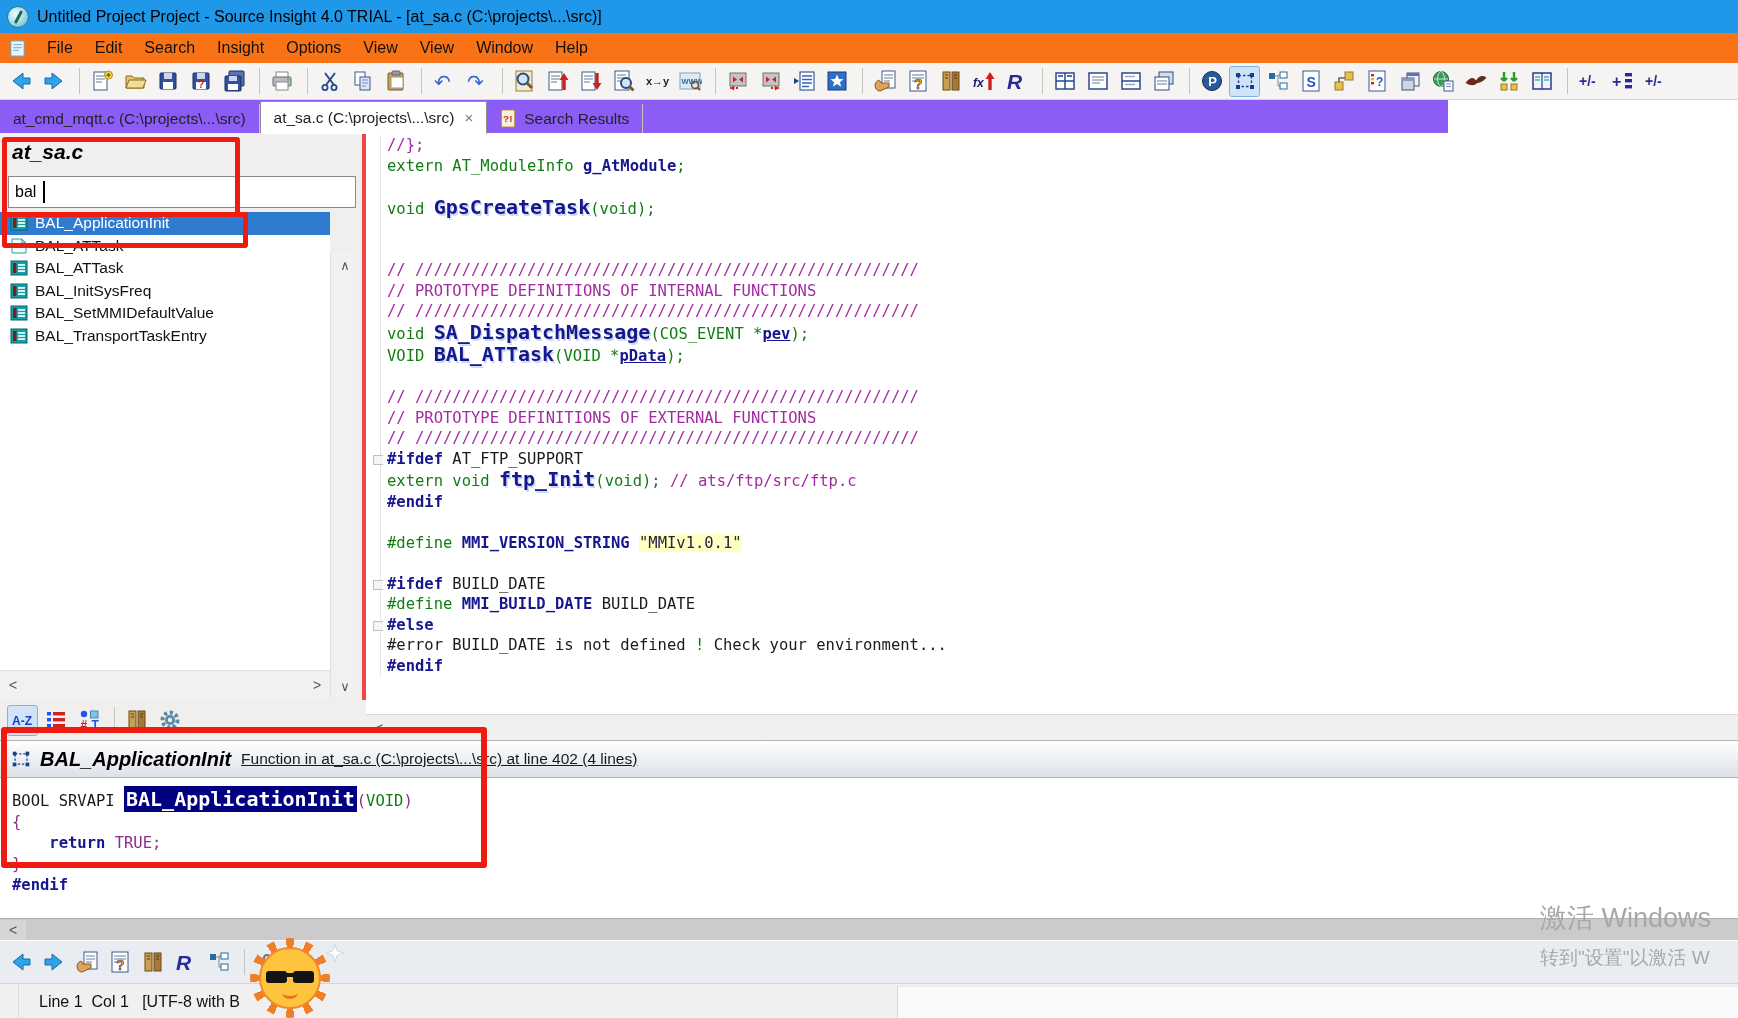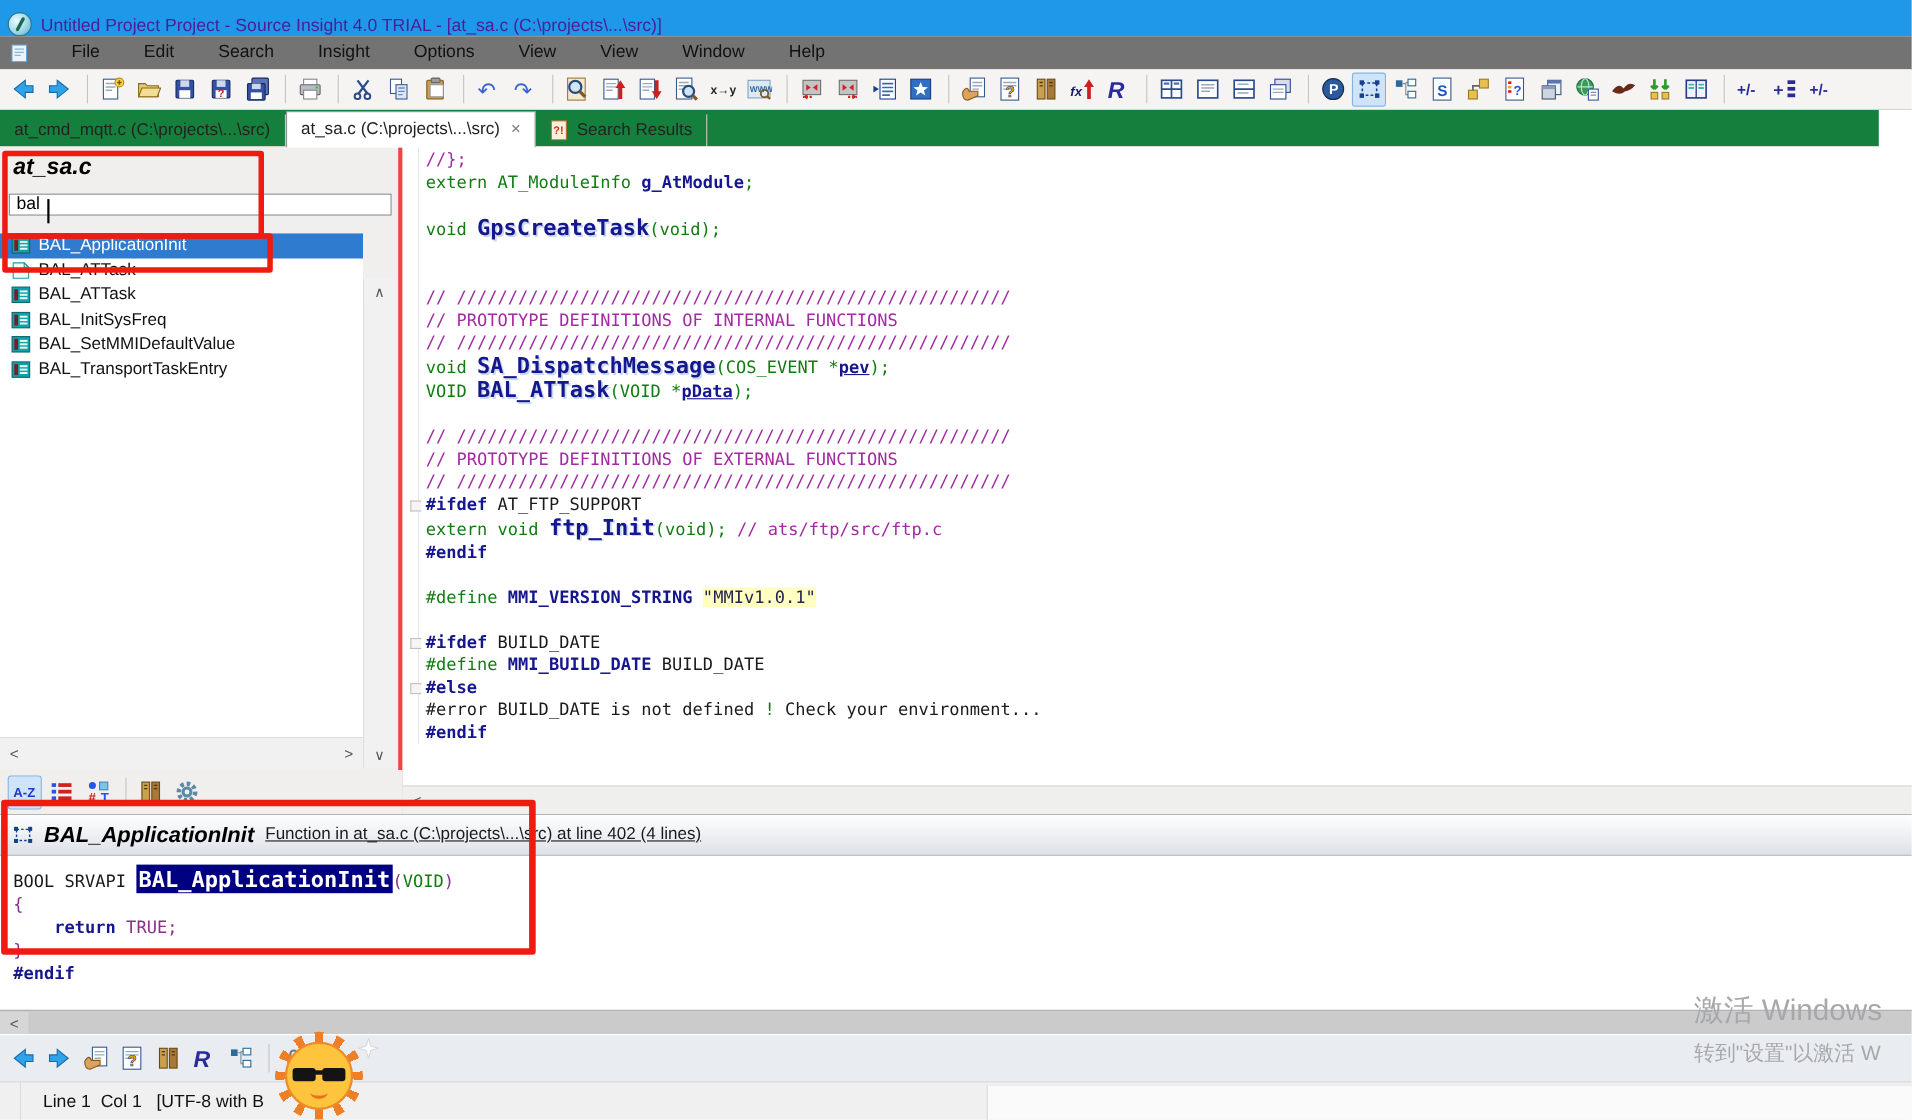--- a/index.html
+++ b/index.html
@@ -1,54 +1,54 @@
 <!DOCTYPE html>
 <html><head>
 <meta charset="utf-8">
 <style>
   html,body{margin:0;padding:0;}
   body{width:1738px;height:1018px;position:relative;overflow:hidden;background:#fff;
        font-family:"Liberation Sans",sans-serif;-webkit-font-smoothing:antialiased;}
   .abs{position:absolute;}
   
-  #titlebar{left:0;top:0;width:1738px;height:33px;background:#1f98e9;color:#4c1d95;
-            display:flex;align-items:flex-end;font-size:16px;}
+  #titlebar{left:0;top:0;width:1738px;height:33px;background:#1f98e9;color:#000000;
+            display:flex;align-items:center;font-size:16px;}
   #app-logo{width:20px;height:20px;margin:0 8px 0 7px;border-radius:50%;
             background:radial-gradient(circle at 35% 35%,#eafcff,#9fd8e8 55%,#4aa8c0);
             border:1px solid #2a7890;position:relative;}
   #app-logo::after{content:"";position:absolute;left:9px;top:3px;width:3px;height:14px;
             background:#1a6a4a;transform:rotate(28deg);border-radius:2px;}
   
-  #menubar{left:0;top:33px;width:1738px;height:30px;background:#737373;border-bottom:1px solid #e3e1df;
-           display:flex;align-items:center;font-size:16px;color:#111;gap:18px;}
+  #menubar{left:0;top:33px;width:1738px;height:30px;background:#f97316;border-bottom:1px solid #e3e1df;
+           display:flex;align-items:center;font-size:16px;color:#111;}
   #menubar .menu-doc{width:17px;height:17px;margin:0 10px 0 9px;}
   .menu-item{padding:4px 11px;cursor:default;}
   
   #toolbar{left:0;top:63px;width:1738px;height:37px;background:#f5f4f2;border-bottom:1px solid #d9d7d4;
            display:flex;align-items:center;padding-left:6px;box-sizing:border-box;}
   .tb-slot{width:29px;height:29px;display:flex;align-items:center;justify-content:center;
            margin-right:4px;border-radius:2px;flex:0 0 auto;}
   .tb-slot.active{background:#cfe4f8;outline:1px solid #7eb4e2;}
   .tb-slot svg{width:24px;height:24px;}
   .tb-sep{width:1px;height:26px;background:#c6c4c1;margin:0 7px;flex:0 0 auto;}
   
-  #tabbar{left:0;top:100px;width:1708px;height:33px;background:#15803d;border-bottom:1px solid #9a9a9a;
+  #tabbar{left:0;top:100px;width:1448px;height:33px;background:#8b5cf6;border-bottom:1px solid #9a9a9a;
           display:flex;align-items:flex-end;font-size:15.5px;color:#222;}
   .tab{height:29px;display:flex;align-items:center;padding:0 13px;border-right:1px solid #c9c6c2;
        white-space:nowrap;position:relative;}
   .tab.active{background:#fff;border:1px solid #8f8f8f;border-bottom:1px solid #fff;height:31px;
        margin-bottom:-1px;z-index:2;}
   .tab .close{margin-left:10px;color:#777;font-size:15px;line-height:1;}
   .tab .tab-ic{width:17px;height:19px;margin-right:7px;}
   
   #main{left:0;top:133px;width:1738px;height:607px;}
   
   #sympanel{left:0;top:0;width:366px;height:607px;background:#f1efed;border-right:4px solid #ef4444;box-sizing:border-box;}
   #sym-title{left:12px;top:7px;font-size:21px;font-weight:bold;font-style:italic;color:#000;}
-  #sym-filter{left:8px;top:43px;width:348px;height:20px;box-sizing:border-box;border:1px solid #8a8a8a;
+  #sym-filter{left:8px;top:43px;width:348px;height:32px;box-sizing:border-box;border:1px solid #8a8a8a;
               background:#fff;font-size:16px;font-family:"Liberation Sans",sans-serif;padding:0 6px;outline:none;}
   #filter-caret{left:43px;top:48px;width:2px;height:22px;background:#000;z-index:5;}
   #symlist{left:0;top:79px;width:330px;height:458px;background:#fff;overflow:hidden;}
   .sym-row{height:22.5px;display:flex;align-items:center;font-size:15.5px;color:#111;padding-left:10px;}
   .sym-row svg{width:18px;height:16px;margin-right:7px;flex:0 0 auto;}
   .sym-row.selected{background:#2e7bd0;color:#fff;}
   .sym-row.bold{font-weight:bold;}
   
   #sym-vscroll{left:330px;top:120px;width:28px;height:445px;background:#f1f1f1;border-left:1px solid #e0dedd;}
   .scr-btn{width:100%;height:24px;display:flex;align-items:center;justify-content:center;

